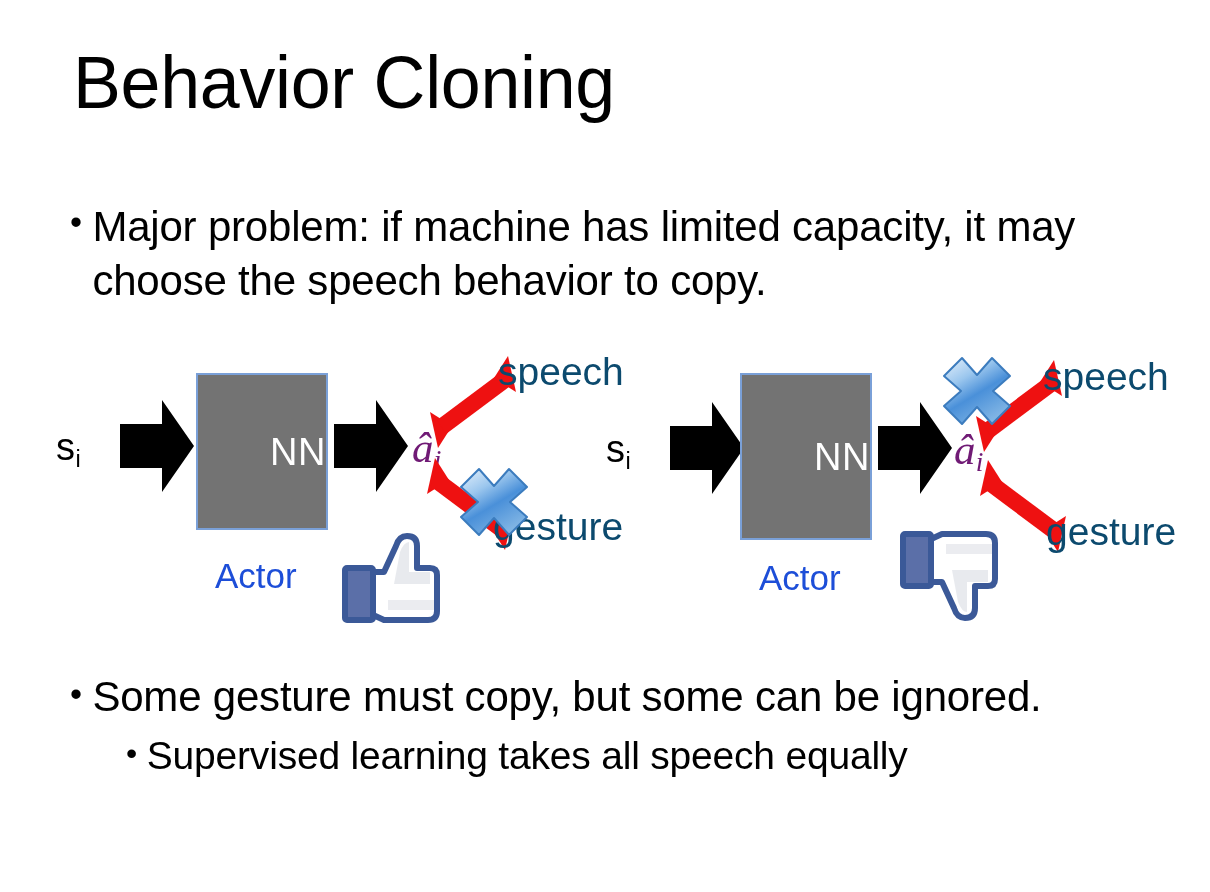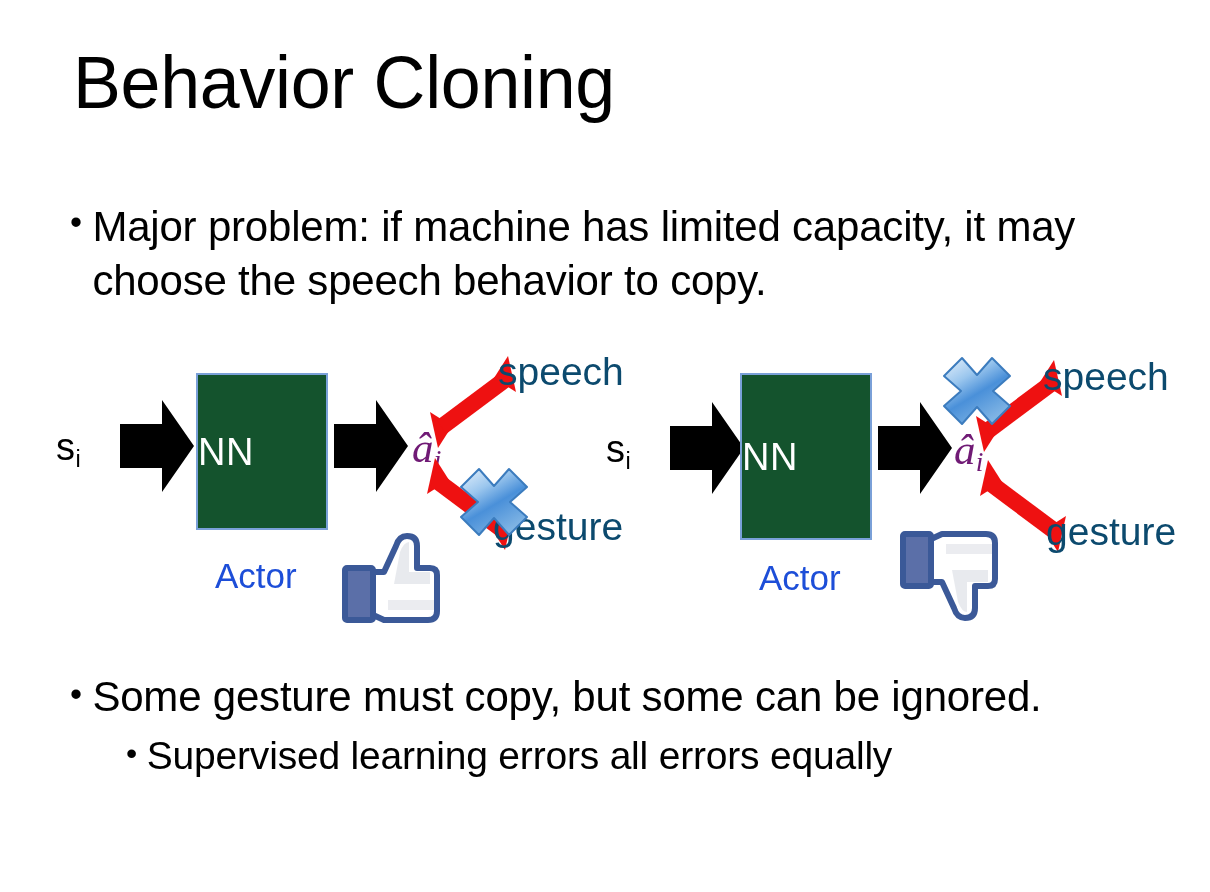--- a/index.html
+++ b/index.html
@@ -110,26 +110,26 @@
 
   .block-arrow {
     position: absolute;
     width: 74px;
     height: 92px;
   }
   .block-arrow svg { display: block; width: 100%; height: 100%; }
 
   .nn-box {
     position: absolute;
-    background: #14532d;
+    background: #737373;
     border: 2px solid #7AA0D8;
     box-sizing: border-box;
     display: flex;
     align-items: center;
-    justify-content: flex-start;
+    justify-content: flex-end;
   }
   .nn-label {
     color: #ffffff;
     font-family: "Liberation Sans", sans-serif;
     font-size: 38px;
     line-height: 1;
     letter-spacing: 0.5px;
   }
 
   .actor-label {
@@ -366,17 +366,17 @@
   <div class="bullet-block" id="bullet-bottom-1">
     <div class="bullet-row">
       <span class="bullet-dot">•</span>
       <span class="bullet-text">Some gesture must copy, but some can be ignored.</span>
     </div>
   </div>
 
   <div class="bullet-block" id="bullet-bottom-2">
     <div class="bullet-row">
       <span class="bullet-dot">•</span>
-      <span class="bullet-text">Supervised learning errors all errors equally</span>
+      <span class="bullet-text">Supervised learning takes all speech equally</span>
     </div>
   </div>
 
 </div>
 
 </body></html>

